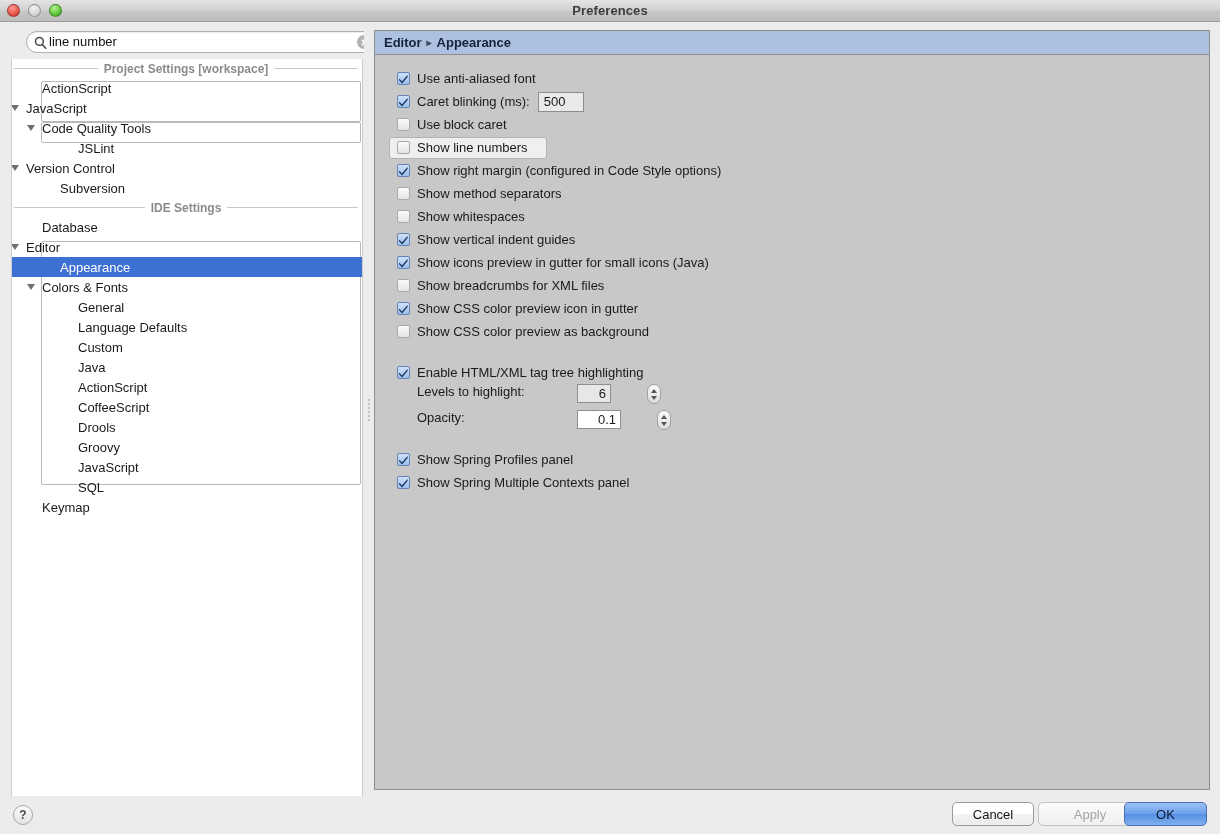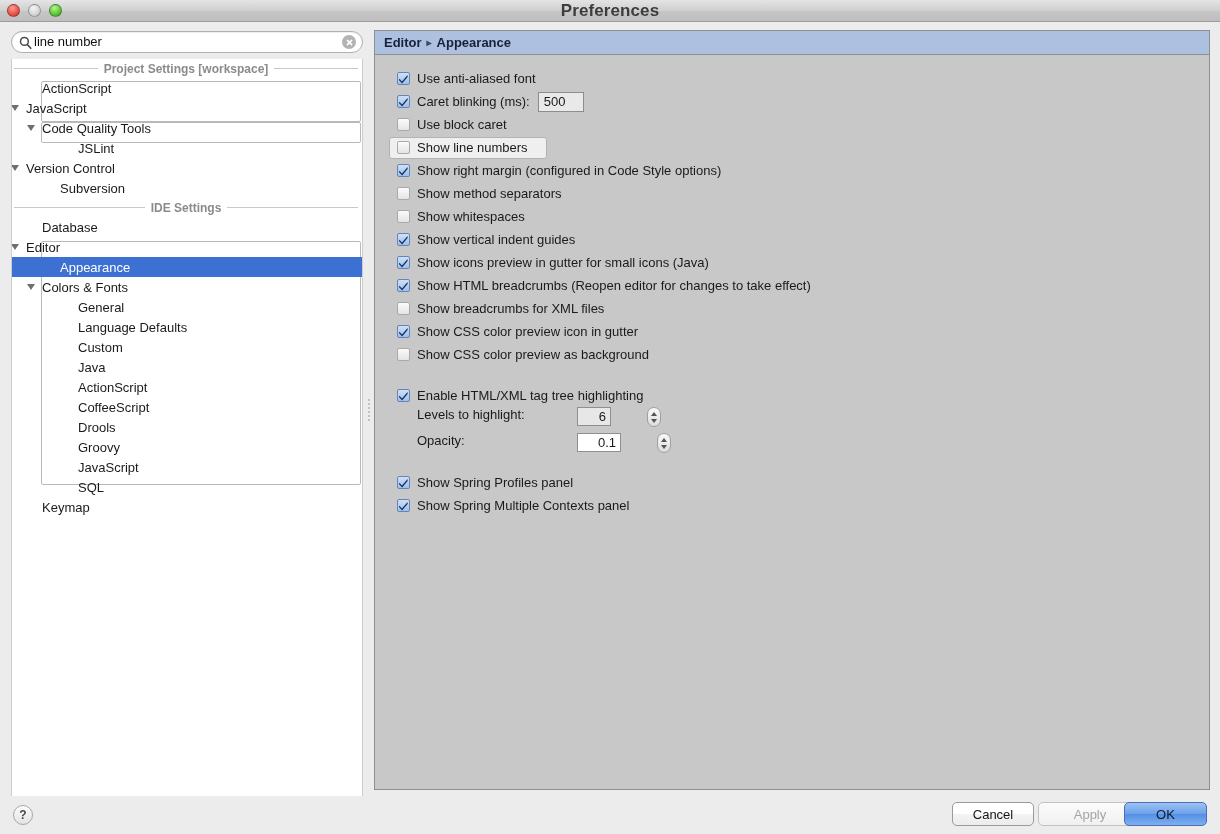--- a/index.html
+++ b/index.html
@@ -22,21 +22,21 @@
 
   
   #titlebar {
     position: absolute; left: 0; top: 0;
     width: 1220px; height: 22px;
     background: linear-gradient(to bottom, #e4e4e4 0%, #cfcfcf 52%, #c6c6c6 53%, #bebebe 100%);
     border-bottom: 1px solid #9c9c9c;
     display: flex; align-items: center; justify-content: center;
   }
   #title-text {
-    font-size: 17px; font-weight: bold; color: #3d3d3d;
+    font-size: 13px; font-weight: bold; color: #3d3d3d;
     letter-spacing: 0.1px;
   }
   .traffic {
     position: absolute; left: 7px; top: 4px;
     display: flex; gap: 8px; align-items: center;
   }
   .tl-btn {
     width: 13px; height: 13px; border-radius: 50%;
     border: 1px solid rgba(0,0,0,.32);
   }
@@ -49,21 +49,21 @@
   .tl-max {
     background: radial-gradient(circle at 40% 28%, #b6f29a 0%, #72d24a 45%, #3fa41f 90%);
   }
 
   
   #left-col {
     position: absolute; left: 0; top: 22px;
     width: 370px; height: 774px;
   }
   #search-wrap {
-    position: absolute; left: 11px; top: 9px;
+    position: absolute; left: 26px; top: 9px;
     width: 352px; height: 22px;
   }
   #search-field {
     width: 100%; height: 22px;
     border: 1px solid #b0b0b0;
     border-radius: 11px;
     background: #fff;
     display: flex; align-items: center;
     padding: 0 6px 0 7px;
     box-shadow: inset 0 1px 1px rgba(0,0,0,.07);
@@ -505,28 +505,20 @@
           </div>
           <div class="opt-row">
             <span class="cb on">
               <svg width="11" height="10" viewBox="0 0 11 10">
                 <path d="M1.4 4.8 L4.0 7.6 L9.6 0.9 L9.6 2.9 L4.1 9.4 L0.9 6.0 Z" fill="#16305e"></path>
               </svg>
             </span>
             <span class="txt">Show icons preview in gutter for small icons (Java)</span>
           </div>
           <div class="opt-row">
-            <span class="cb on">
-              <svg width="11" height="10" viewBox="0 0 11 10">
-                <path d="M1.4 4.8 L4.0 7.6 L9.6 0.9 L9.6 2.9 L4.1 9.4 L0.9 6.0 Z" fill="#16305e"></path>
-              </svg>
-            </span>
-            <span class="txt">Show HTML breadcrumbs (Reopen editor for changes to take effect)</span>
-          </div>
-          <div class="opt-row">
             <span class="cb off"></span>
             <span class="txt">Show breadcrumbs for XML files</span>
           </div>
           <div class="opt-row">
             <span class="cb on">
               <svg width="11" height="10" viewBox="0 0 11 10">
                 <path d="M1.4 4.8 L4.0 7.6 L9.6 0.9 L9.6 2.9 L4.1 9.4 L0.9 6.0 Z" fill="#16305e"></path>
               </svg>
             </span>
             <span class="txt">Show CSS color preview icon in gutter</span>

